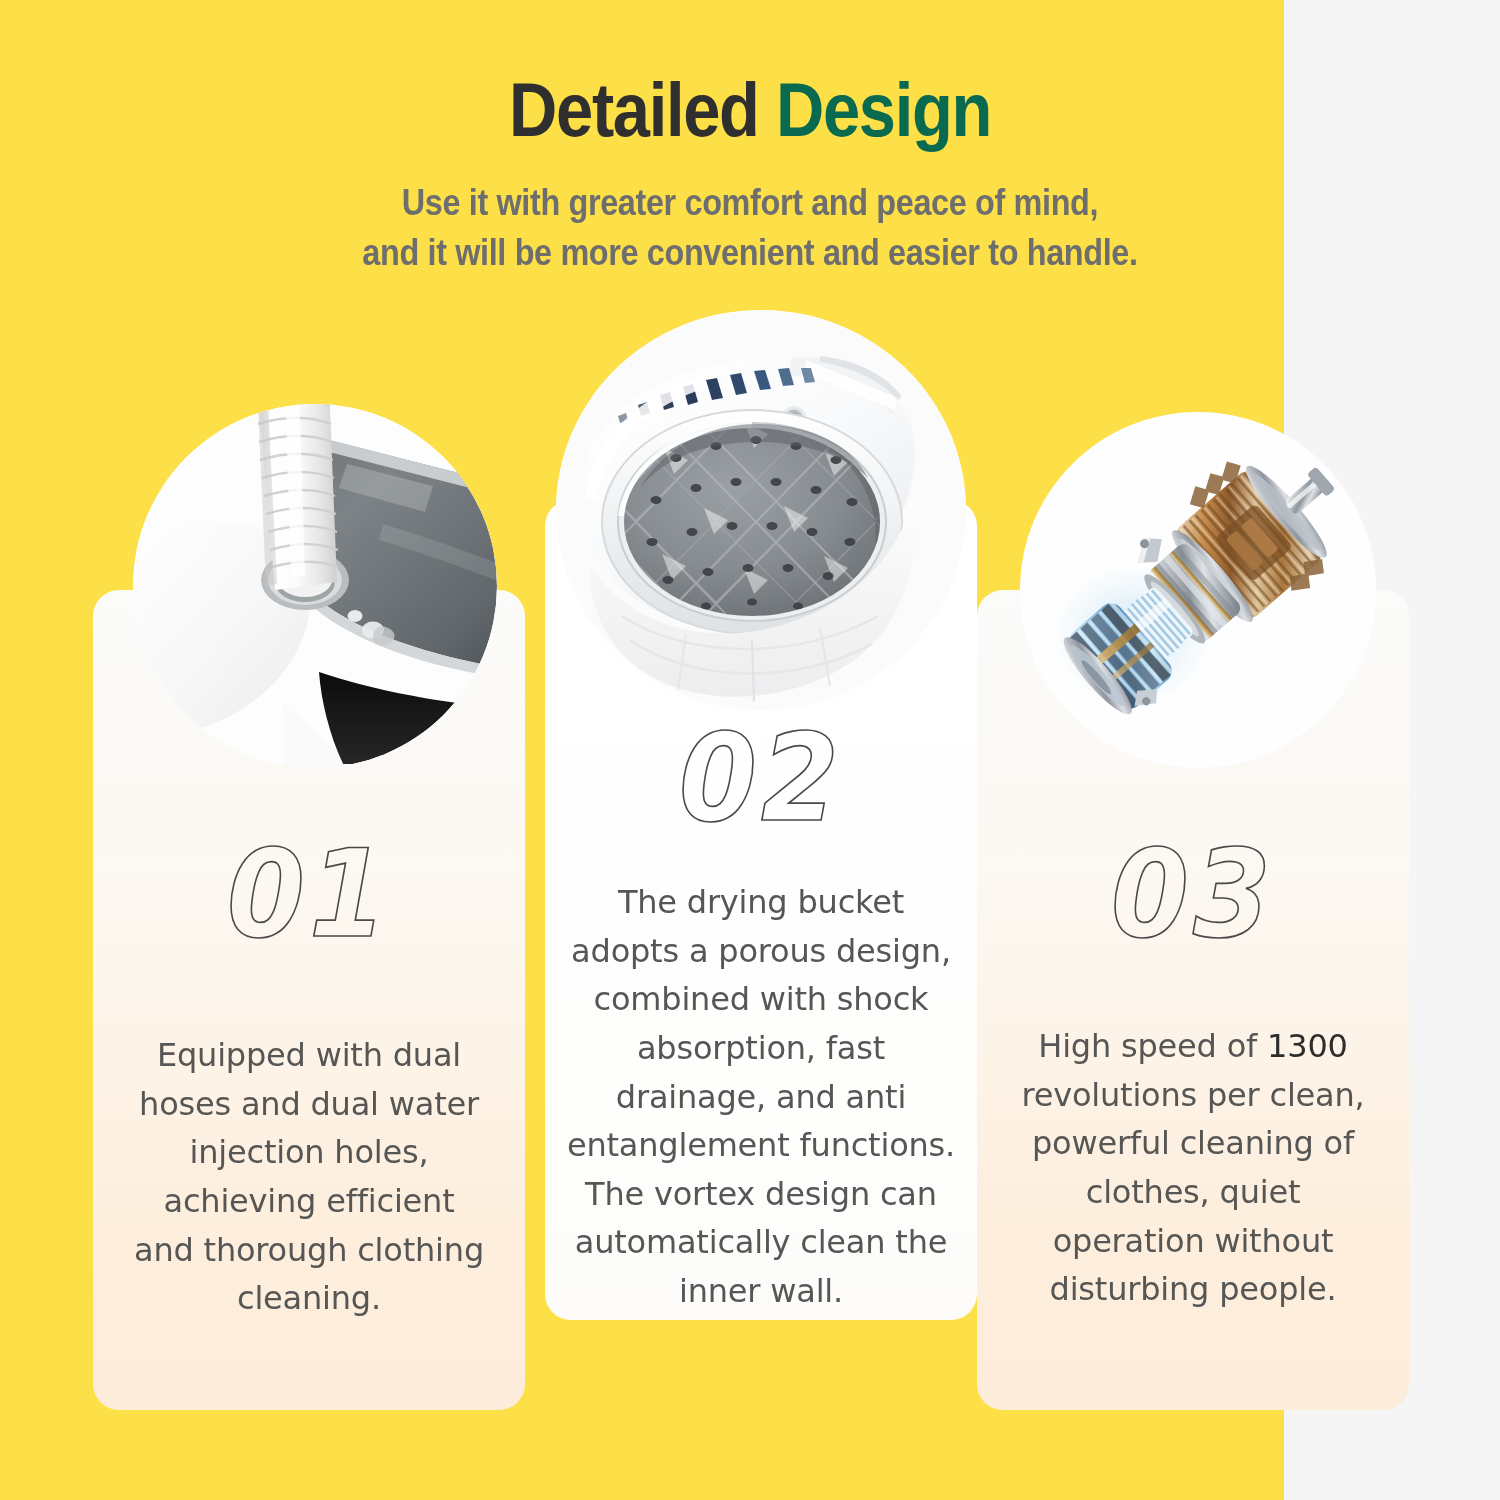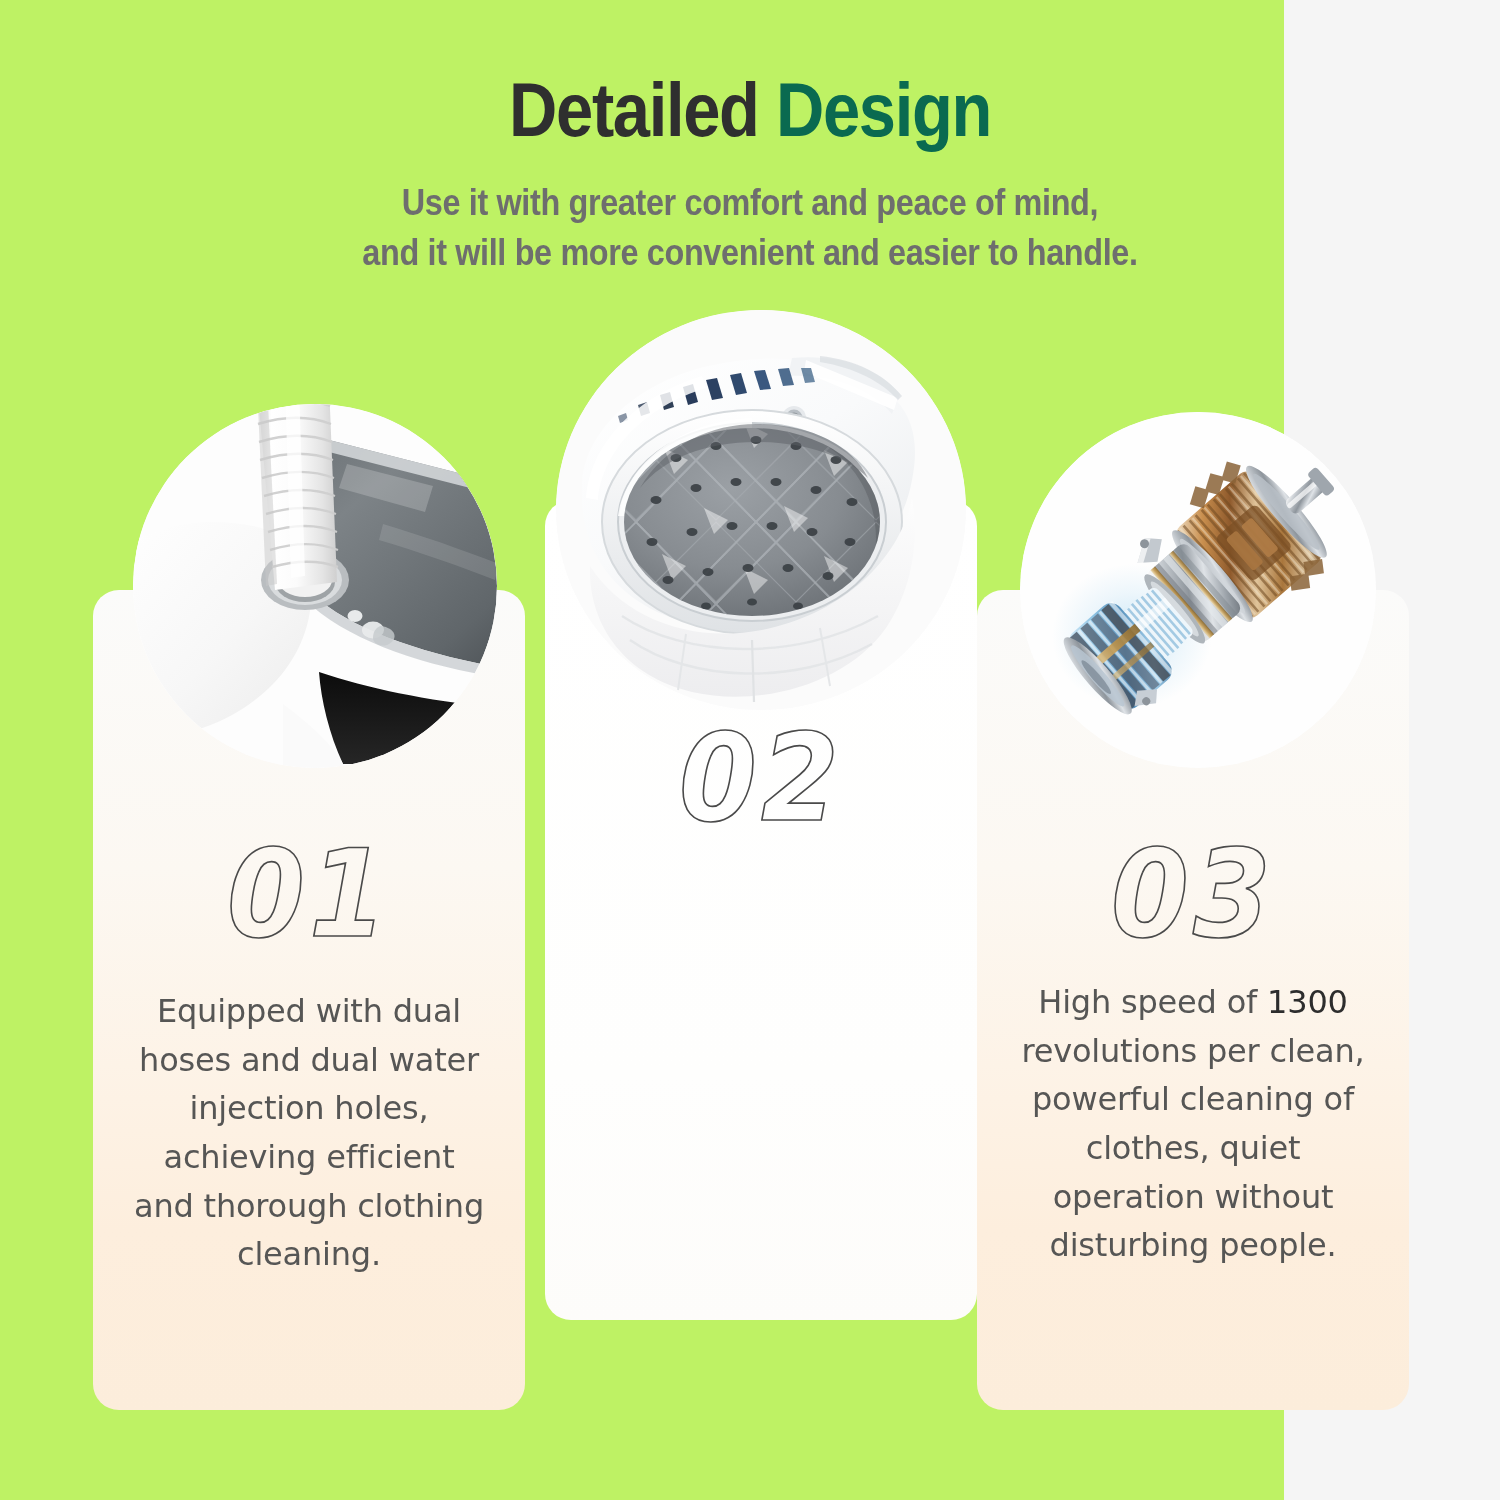--- a/index.html
+++ b/index.html
@@ -1,21 +1,21 @@
 <!DOCTYPE html>
 <html><head>
 <meta charset="utf-8">
 <style>
   * { margin:0; padding:0; box-sizing:border-box; }
   html,body{
     width:1500px; height:1500px; overflow:hidden;
     background:#f5f5f5;
     font-family:"Liberation Sans", sans-serif;
   }
-  .page{ position:relative; width:1284px; height:1500px; background:#bef264; }
+  .page{ position:relative; width:1284px; height:1500px; background:#fde047; }
 
   
   .header{ position:absolute; left:0; top:0; width:1500px; text-align:center; }
   .title{
     margin-top:72px;
     font-family:"Liberation Sans", sans-serif;
     font-size:76px; font-weight:bold; letter-spacing:-1.5px;
     line-height:1.0;
     transform:scaleX(0.88); transform-origin:center;
     white-space:nowrap;
@@ -69,21 +69,21 @@
     letter-spacing:4px;
     line-height:1;
     color:transparent;
     -webkit-text-stroke:1.6px #4a4a4a;
     font-family:"DejaVu Sans", sans-serif;
     transform:scaleY(1.08);
     transform-origin:center;
   }
 
   .body-text{
-    margin-top:28px;
+    margin-top:72px;
     width:360px;
     text-align:center;
     font-size:32px;
     line-height:1.52;
     color:#565655;
     letter-spacing:-0.2px;
     font-family:"DejaVu Sans", sans-serif;
   }
   .card-2 .body-text{ margin-top:44px; width:392px; }
   .body-text .hl{ color:#2d2d2d;text-align:center; }
@@ -117,20 +117,21 @@
   <div class="card side card-1">
     <div class="card-inner">
       <div class="num">01</div>
       <div class="body-text">Equipped with dual hoses and dual water injection holes, achieving efficient and thorough clothing cleaning.</div>
     </div>
   </div>
 
   <div class="card card-2">
     <div class="card-inner">
       <div class="num">02</div>
+      <div class="body-text">The drying bucket adopts a porous design, combined with shock absorption, fast drainage, and anti entanglement functions. The vortex design can automatically clean the inner wall.</div>
     </div>
   </div>
 
   <div class="card side card-3">
     <div class="card-inner">
       <div class="num">03</div>
       <div class="body-text"><span>High speed of </span><span class="hl">1300</span><span> revolutions per clean, powerful cleaning of clothes, quiet operation without disturbing people.</span></div>
     </div>
   </div>
 

